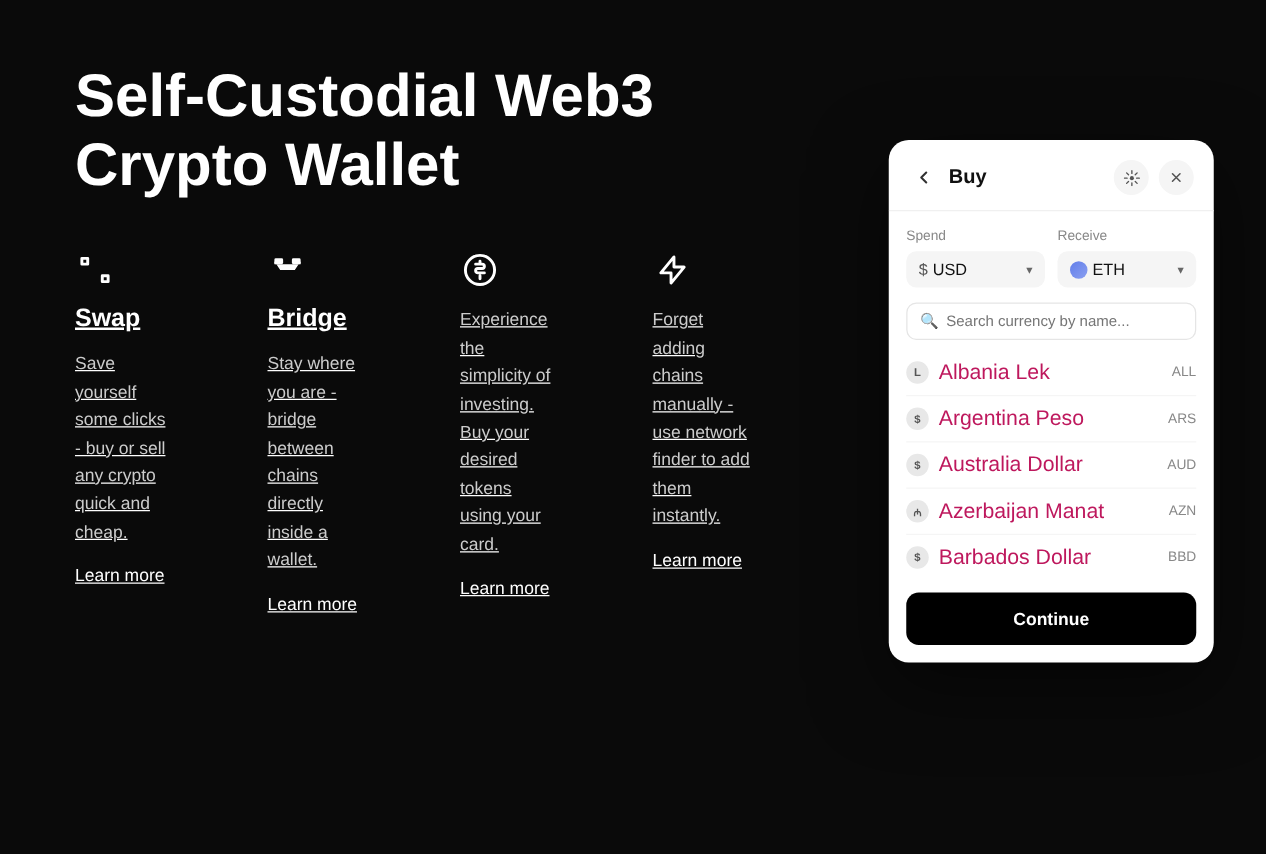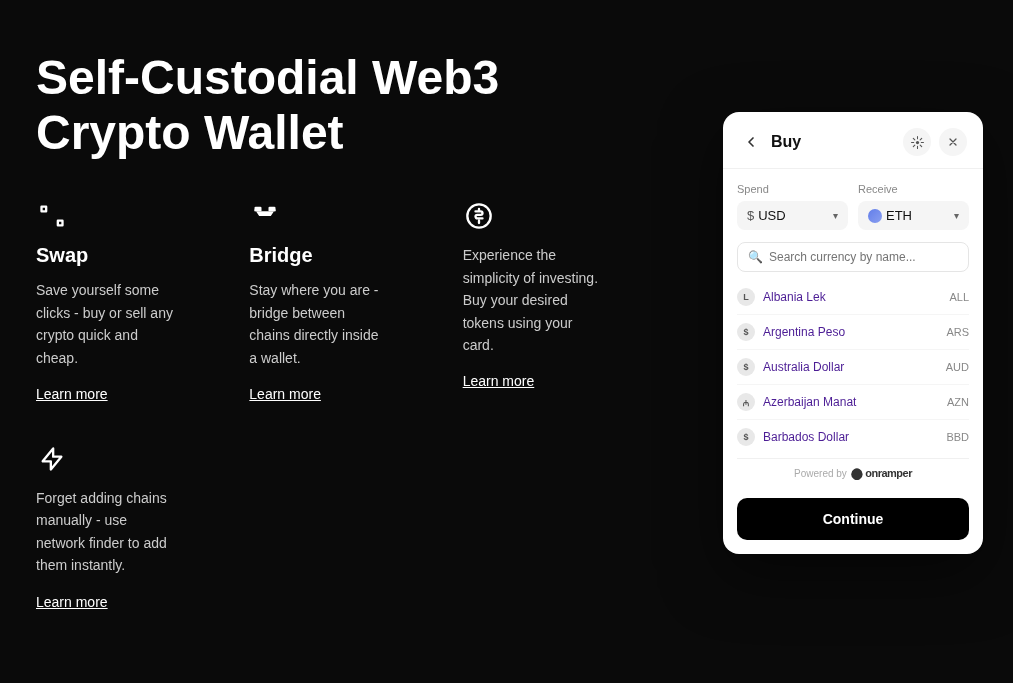--- a/index.html
+++ b/index.html
@@ -8,36 +8,37 @@
       width: 1013px;
       height: 683px;
       background: #0a0a0a;
       font-family: -apple-system, BlinkMacSystemFont, 'Segoe UI', sans-serif;
       color: #ffffff;
       overflow: hidden;
       position: relative;
     }
 
     .main-content {
-      padding: 50px 40px 40px 36px;
+      padding: 50px 40px 40px 60px;
       max-width: 640px;
     }
 
     .hero-title {
       font-size: 48px;
       font-weight: 700;
       line-height: 1.15;
       margin-bottom: 40px;
       color: #ffffff;
     }
 
     .features-grid {
       display: grid;
-      grid-template-columns: 1fr 1fr 1fr;
+      grid-template-columns: 1fr 1fr 1fr 1fr;
       gap: 40px 76px;
+      text-decoration: underline;
     }
 
     .feature-item {}
 
     .feature-icon {
       width: 32px;
       height: 32px;
       margin-bottom: 12px;
       display: flex;
       align-items: center;
@@ -69,21 +70,21 @@
       color: #ffffff;
       text-decoration: underline;
       cursor: pointer;
       display: inline-block;
     }
 
     
     .buy-widget {
       position: absolute;
       top: 112px;
-      right: 30px;
+      right: 42px;
       width: 260px;
       background: #ffffff;
       border-radius: 16px;
       box-shadow: 0 20px 60px rgba(0,0,0,0.5);
       overflow: hidden;
       color: #111111;
     }
 
     .widget-header {
       display: flex;
@@ -226,22 +227,22 @@
       align-items: center;
       justify-content: center;
       font-size: 9px;
       font-weight: 700;
       color: #555;
       flex-shrink: 0;
     }
 
     .currency-list-name {
       flex: 1;
-      font-size: 12px;
-      color: #4c1d95;
+      font-size: 17px;
+      color: #be185d;
     }
 
     .currency-list-code {
       font-size: 11px;
       color: #888;
     }
 
     .powered-by {
       text-align: center;
       padding: 8px 0;
@@ -408,20 +409,16 @@
         <span class="currency-list-name">Azerbaijan Manat</span>
         <span class="currency-list-code">AZN</span>
       </li>
       <li class="currency-list-item">
         <div class="currency-list-icon">$</div>
         <span class="currency-list-name">Barbados Dollar</span>
         <span class="currency-list-code">BBD</span>
       </li>
     </ul>
 
-    <div class="powered-by">
-      <span>Powered by</span>
-      <span class="onramper-logo">⬤ onramper</span>
-    </div>
   </div>
 
   <button class="continue-btn">Continue</button>
 </div>
 
 </body></html>

